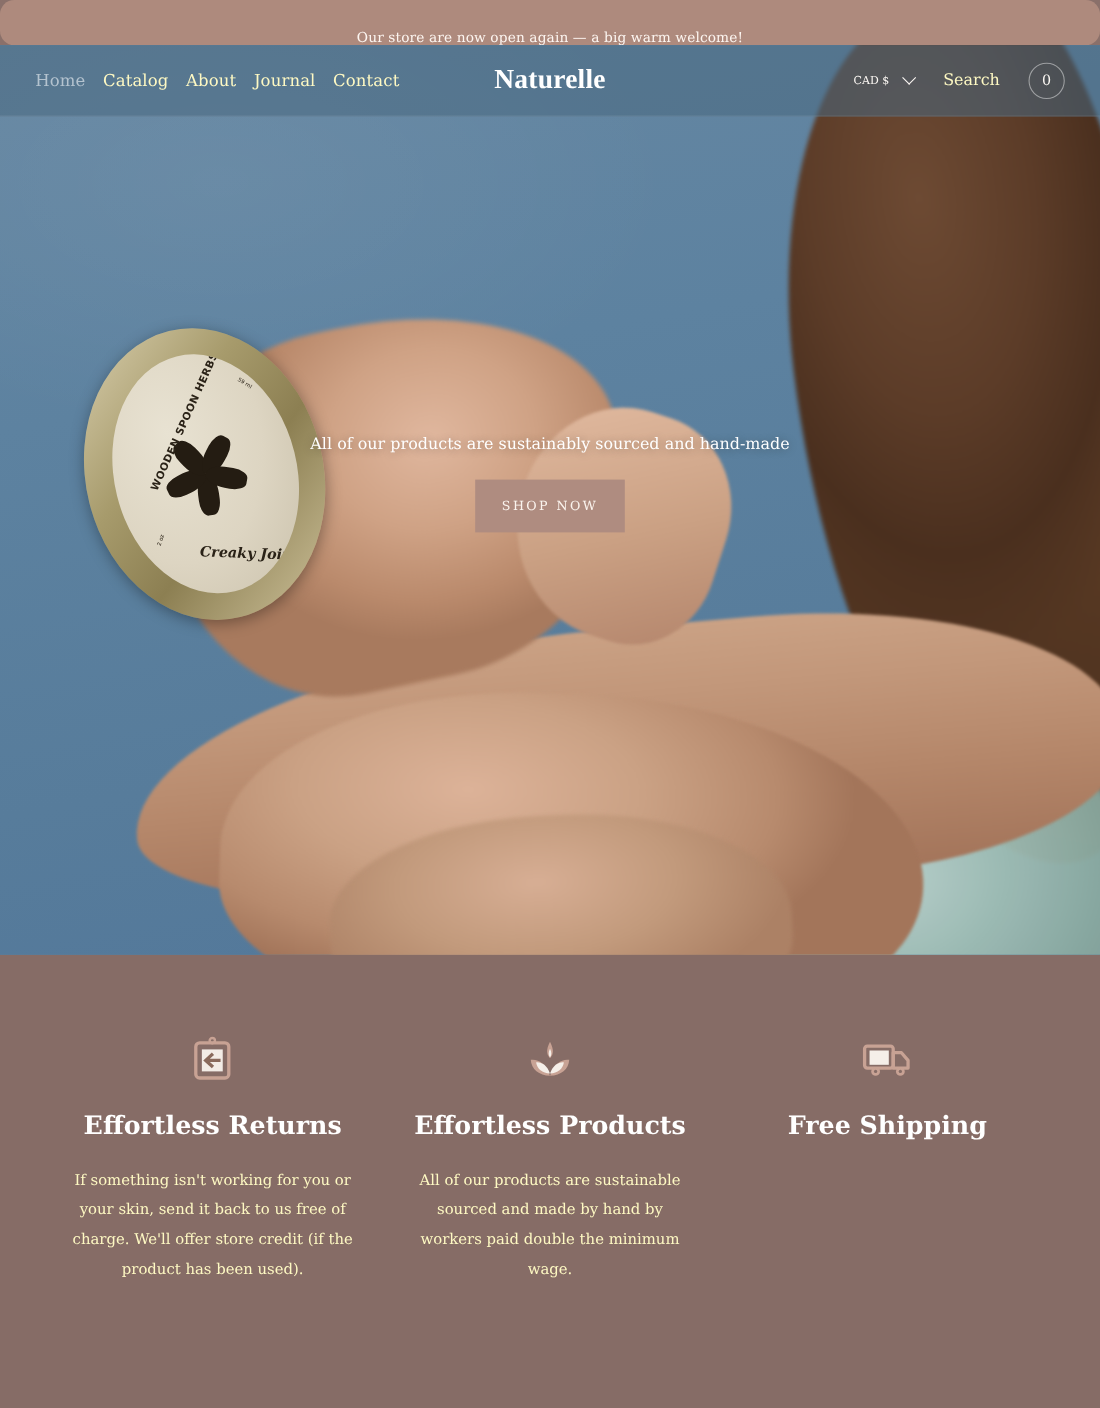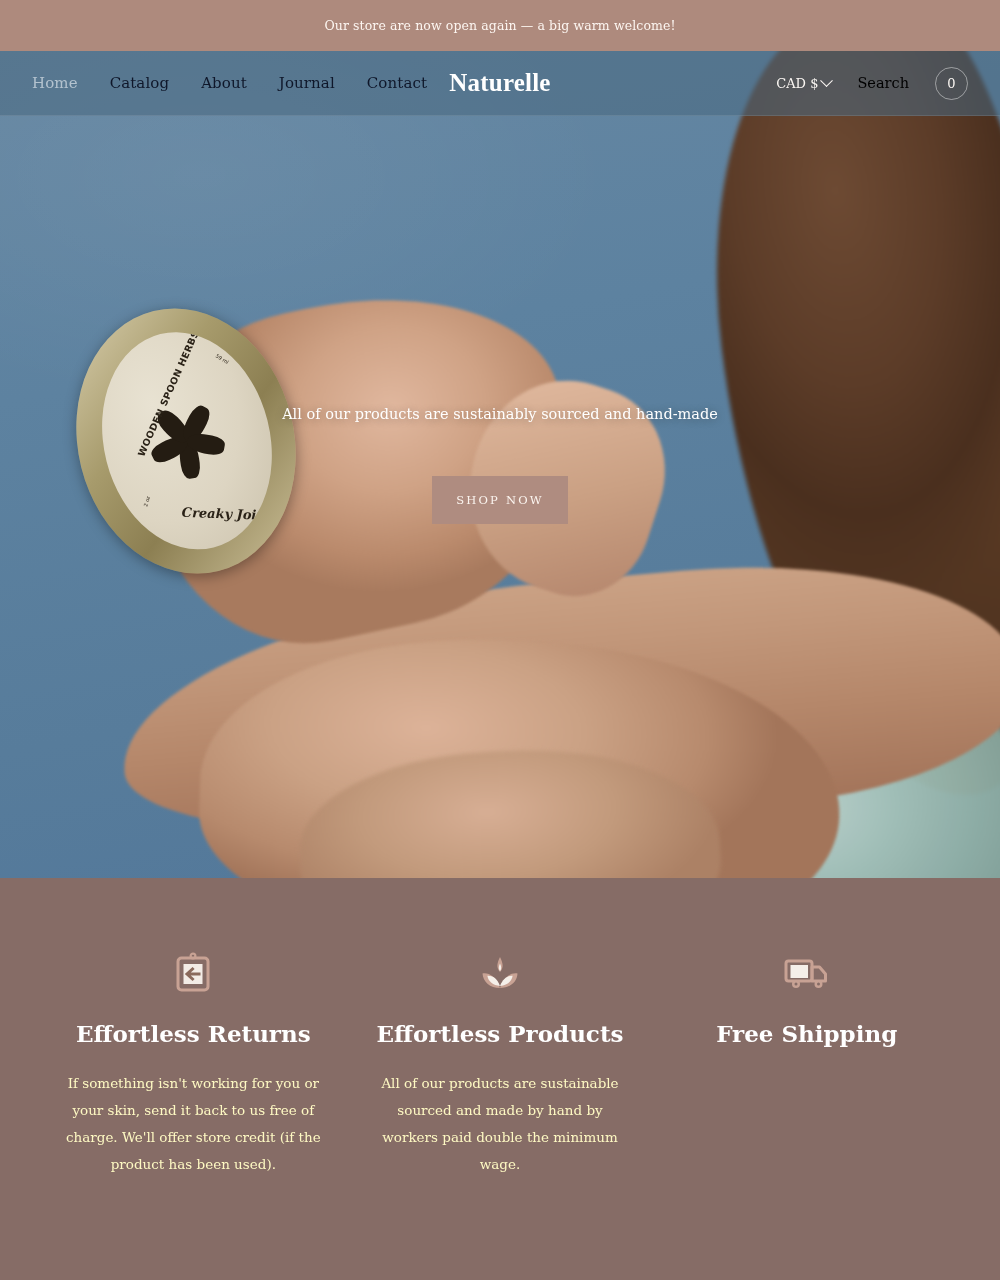--- a/index.html
+++ b/index.html
@@ -5,23 +5,23 @@
   * { margin:0; padding:0; box-sizing:border-box; }
   html, body {
     width:1000px; height:1280px;
     font-family:"Liberation Serif", serif;
     background:#8a706a;
     overflow:hidden;
   }
 
   
   .announcement {
-    height:51px;
+    height:41px;
     background:#ae8a7d;
-    display:flex; align-items:center; justify-content:center;
+    display:flex; align-items:flex-end; justify-content:center;border-radius:13px;
   }
   .announcement-text {
     color:#fdf6f1;
     font-size:12.5px;
     font-family:"DejaVu Serif", serif;
     letter-spacing:.1px;
   }
 
   
   .hero {
@@ -176,23 +176,23 @@
   
   .site-header{
     position:absolute; left:0; top:0; right:0;
     height:65px;
     display:flex; align-items:center;
     padding:0 32px;
     z-index:40;
     background:rgba(72,104,128,.55);
     border-bottom:1px solid rgba(255,255,255,.10);
   }
-  .nav{ display:flex; gap:32px; align-items:flex-end; flex:0 0 auto; }
+  .nav{ display:flex; gap:16px; align-items:flex-end; flex:0 0 auto; }
   .nav-link{
-    color:#0f172a; font-size:15px;
+    color:#fef9c3; font-size:15px;
     font-family:"DejaVu Serif", serif;
     text-decoration:none; cursor:pointer;
     letter-spacing:.1px;
   }
   .nav-link.dim{ color:#b4c3cf; }
   .logo{
     position:absolute; left:0; right:0; top:50%;
     transform:translateY(-50%);
     text-align:center;
     color:#ffffff;
@@ -202,29 +202,29 @@
     letter-spacing:.2px;
     pointer-events:none;
   }
   .logo span{ pointer-events:auto; cursor:pointer; }
   .header-right{
     margin-left:auto;
     display:flex; align-items:center; gap:26px;
     position:relative; z-index:5;
   }
   .currency{
-    display:flex; align-items:center; gap:4px;
-    color:#fbf7f3; font-size:13px;
+    display:flex; align-items:center; gap:14px;
+    color:#fbf7f3; font-size:10px;
     font-family:"DejaVu Serif", serif;
     cursor:pointer;
     justify-content:flex-end;
   }
   .chev{ width:9px; height:9px; border-right:1.4px solid #fbf7f3; border-bottom:1.4px solid #fbf7f3; transform:rotate(45deg) translate(-2px,-2px); }
   .search-link{
-    color:#000000; font-size:14.5px;
+    color:#fef9c3; font-size:14.5px;
     font-family:"DejaVu Serif", serif;
     text-decoration:none; cursor:pointer;
   }
   .cart{
     width:33px; height:33px; border-radius:50%;
     border:1px solid rgba(255,255,255,.45);
     display:flex; align-items:center; justify-content:center;
     color:#fbf7f3; font-size:13px;
     font-family:"DejaVu Serif", serif;
     cursor:pointer;
@@ -246,21 +246,21 @@
   .hero-sub{
     margin-top:20px;
     color:#ffffff;
     font-size:14.5px;
     line-height:1.85;
     font-family:"DejaVu Serif", serif;
     text-shadow:0 1px 8px rgba(40,30,25,.35);
   }
   .shop-btn{
     display:inline-block;
-    margin-top:48px;
+    margin-top:18px;
     padding:17px 24px;
     background:#af8c80;
     color:#fbf4ee;
     font-size:11.5px;
     letter-spacing:2.2px;
     font-family:"DejaVu Serif", serif;
     border:none;
     cursor:pointer;
   }
 

